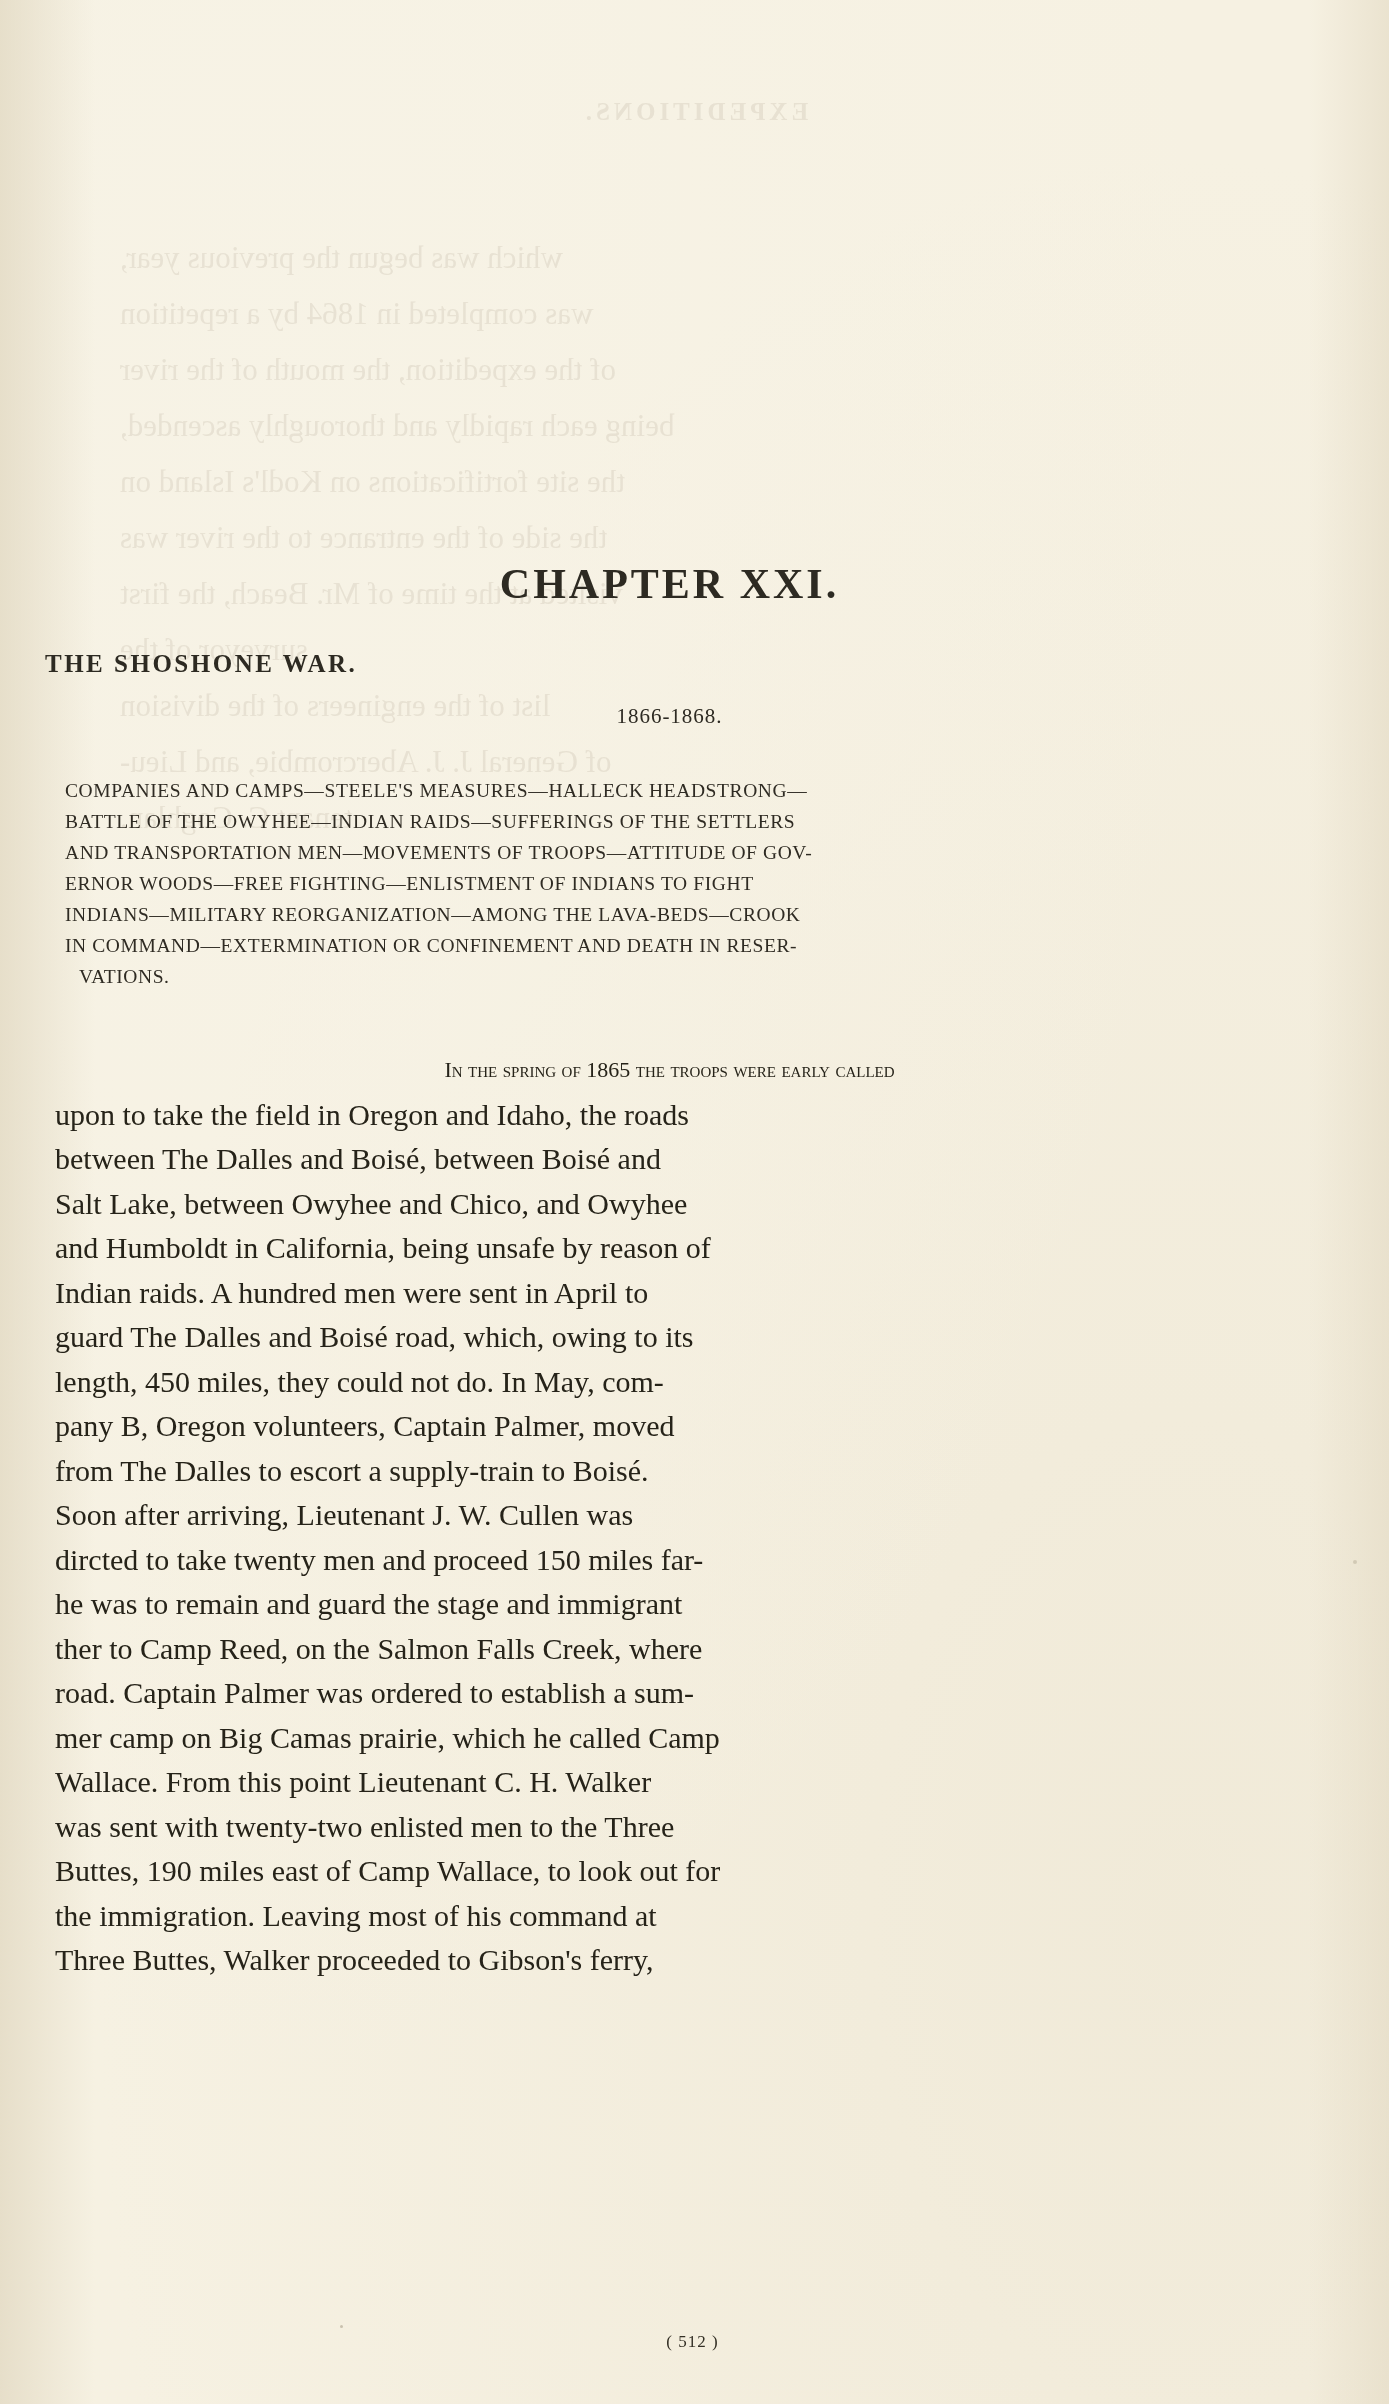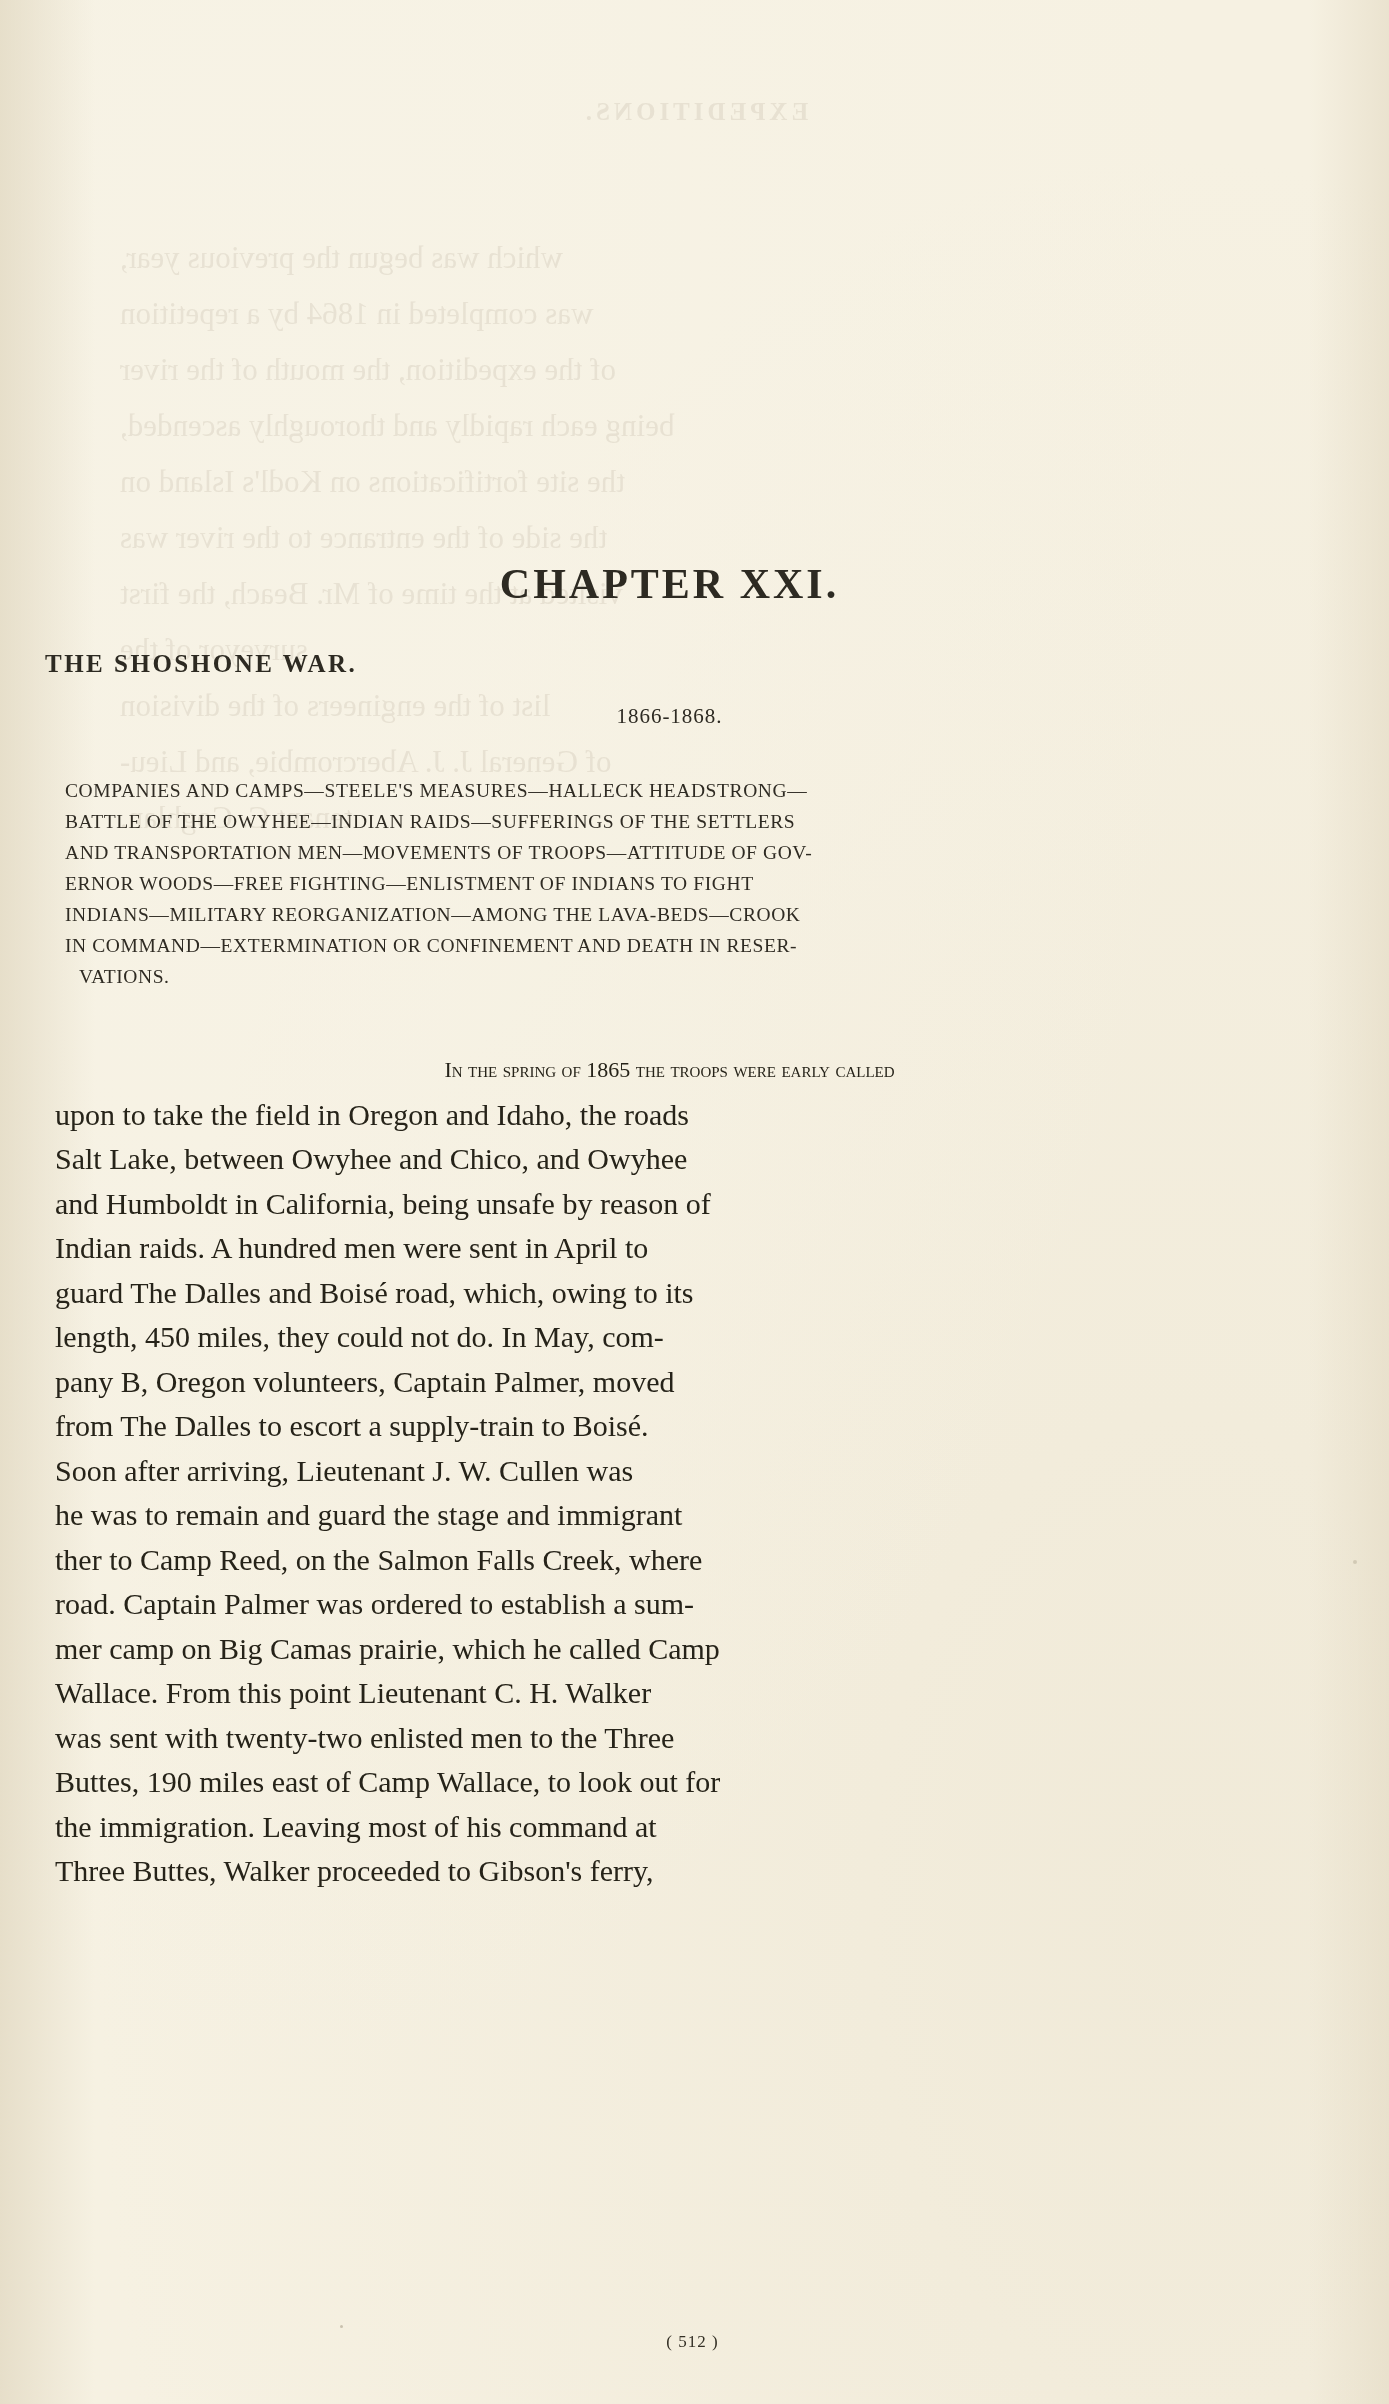--- a/index.html
+++ b/index.html
@@ -182,28 +182,30 @@
       <span class="ln">ernor Woods—Free Fighting—Enlistment of Indians to Fight</span>
       <span class="ln">Indians—Military Reorganization—Among the Lava-beds—Crook</span>
       <span class="ln">in Command—Extermination or Confinement and Death in Reser-</span>
       <span class="ln" style="text-indent:14px;">vations.</span>
     </div>
 
     <div class="body-text">
       <p>
         <span class="firstline dropsmall" style="text-align:center; display:block;">In the spring of 1865 the troops were early called</span>
         <span class="firstline">upon to take the field in Oregon and Idaho, the roads</span>
+        <span class="firstline">between The Dalles and Boisé, between Boisé and</span>
         <span class="firstline">Salt Lake, between Owyhee and Chico, and Owyhee</span>
         <span class="firstline">and Humboldt in California, being unsafe by reason of</span>
         <span class="firstline">Indian raids.   A hundred men were sent in April to</span>
         <span class="firstline">guard The Dalles and Boisé road, which, owing to its</span>
         <span class="firstline">length, 450 miles, they could not do.   In May, com-</span>
         <span class="firstline">pany B, Oregon volunteers, Captain Palmer, moved</span>
         <span class="firstline">from The Dalles to escort a supply-train to Boisé.</span>
         <span class="firstline">Soon after arriving, Lieutenant J. W. Cullen was</span>
+        <span class="firstline">dircted to take twenty men and proceed 150 miles far-</span>
         <span class="firstline">he was to remain and guard the stage and immigrant</span>
         <span class="firstline">ther to Camp Reed, on the Salmon Falls Creek, where</span>
         <span class="firstline">road.   Captain Palmer was ordered to establish a sum-</span>
         <span class="firstline">mer camp on Big Camas prairie, which he called Camp</span>
         <span class="firstline">Wallace.   From this point Lieutenant C. H. Walker</span>
         <span class="firstline">was sent with twenty-two enlisted men to the Three</span>
         <span class="firstline">Buttes, 190 miles east of Camp Wallace, to look out for</span>
         <span class="firstline">the immigration.   Leaving most of his command at</span>
         <span class="firstline">Three Buttes, Walker proceeded to Gibson's ferry,</span>
       </p>

